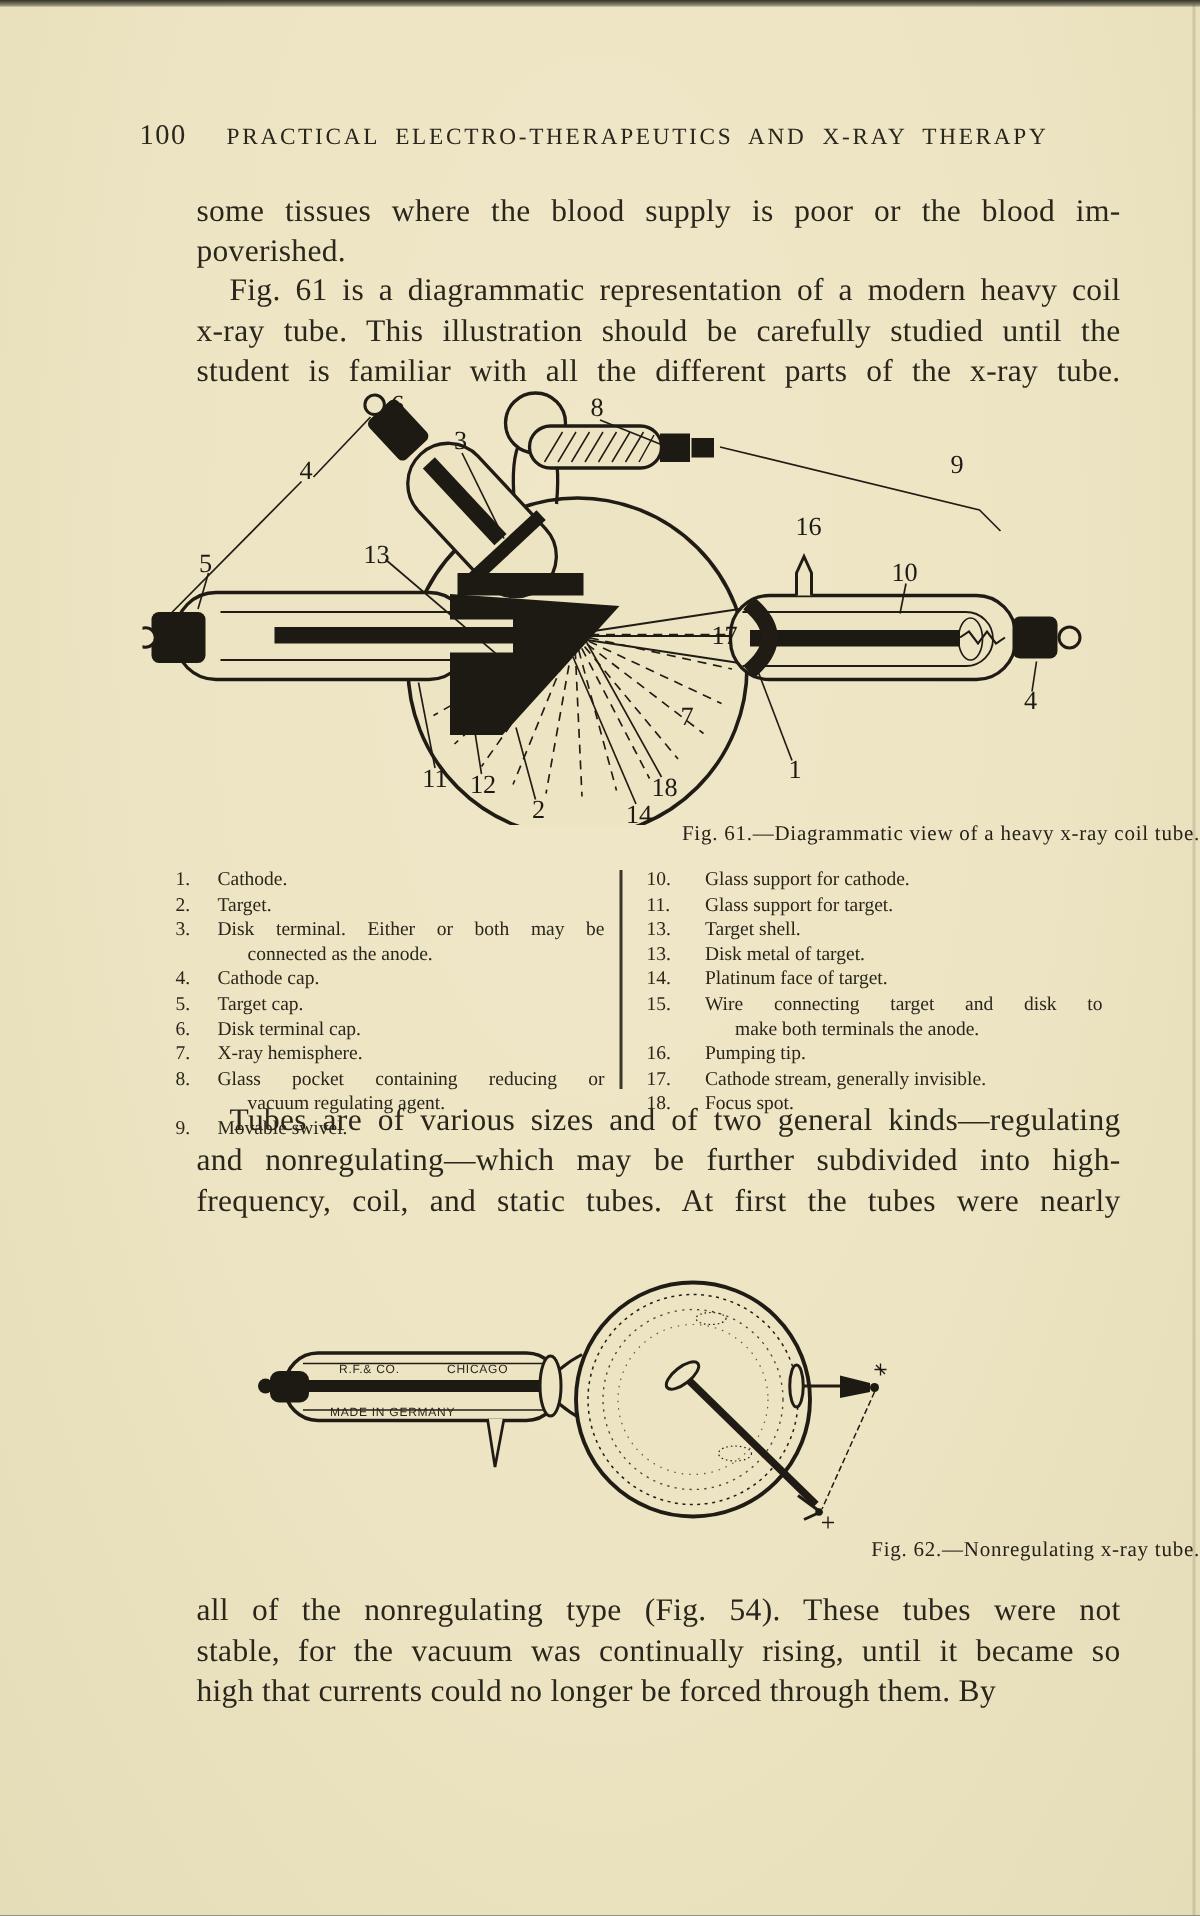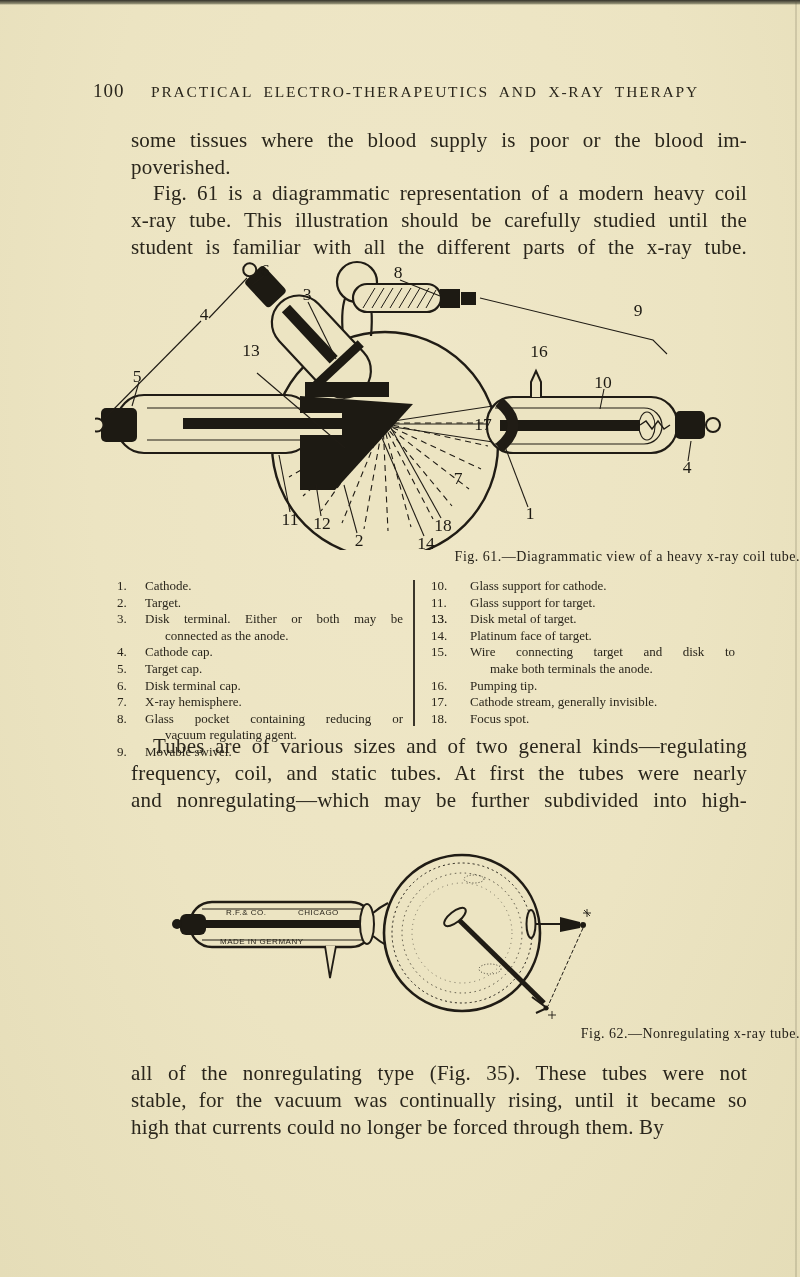--- a/index.html
+++ b/index.html
@@ -164,21 +164,21 @@
         <span class="callout" style="left: 212px; top: 36px;">3</span>
         <span class="callout" style="left: 592px; top: 209px;">4</span>
         <span class="callout" style="left: 42px; top: 118px;">5</span>
         <span class="callout" style="left: 170px; top: 12px;">6</span>
         <span class="callout" style="left: 363px; top: 220px;">7</span>
         <span class="callout" style="left: 303px; top: 14px;">8</span>
         <span class="callout" style="left: 543px; top: 52px;">9</span>
         <span class="callout" style="left: 508px; top: 124px;">10</span>
         <span class="callout" style="left: 195px; top: 261px;">11</span>
         <span class="callout" style="left: 227px; top: 265px;">12</span>
-        <span class="callout" style="left: 156px; top: 92px; text-align: center;">13</span>
+        <span class="callout" style="left: 156px; top: 112px; text-align: center;">13</span>
         <span class="callout" style="left: 331px; top: 285px;">14</span>
         <span class="callout" style="left: 109px; top: 56px;">4</span>
         <span class="callout" style="left: 444px; top: 93px;">16</span>
         <span class="callout" style="left: 388px; top: 166px;">17</span>
         <span class="callout" style="left: 348px; top: 267px;">18</span>
       </div>
   </div>
 
   <div class="caption" style="top:549px">Fig. 61.—Diagrammatic view of a heavy x-ray coil tube.</div>
 
@@ -249,20 +249,21 @@
         </div>
 
         <div class="leg-item">
           <span class="leg-num">11.</span>
           <span class="leg-text">Glass support for target.</span>
 
         </div>
 
         <div class="leg-item">
           <span class="leg-num">13.</span>
+          <span class="leg-text">Target shell.</span>
 
         </div>
 
         <div class="leg-item">
           <span class="leg-num">13.</span>
           <span class="leg-text">Disk metal of target.</span>
 
         </div>
 
         <div class="leg-item">
@@ -293,22 +294,22 @@
           <span class="leg-num">18.</span>
           <span class="leg-text">Focus spot.</span>
 
         </div>
       </div>
   </div>
 
   <div class="para indent" style="top:733px">
 
   <div class="tline">Tubes are of various sizes and of two general kinds—regulating</div>
+      <div class="tline">and nonregulating—which may be further subdivided into high-</div>
       <div class="tline">frequency, coil, and static tubes. At first the tubes were nearly</div>
-      <div class="tline">and nonregulating—which may be further subdivided into high-</div>
     </div>
 
   <div class="figwrap" style="left:140px;top:845px;width:560px;height:178px">
     <svg width="560" height="178" viewBox="0 0 560 178">
 
       <g>
         <rect class="glass" x="50" y="57" width="183" height="45" rx="22" stroke-width="2.4"></rect>
         <path class="ln" stroke-width="1" d="M62,64 H224 M62,95 H224"></path>
         <rect class="ink" x="48" y="75" width="174" height="8"></rect>
         <rect class="ink" x="40" y="69" width="26" height="21" rx="6"></rect>
@@ -348,17 +349,17 @@
         <path class="ln" d="M443,68 H451 M447,64 V72 M444,65 L450,71" stroke-width=".9"></path>
         <path class="ln" d="M408,170 H416 M412,166 V174" stroke-width=".9"></path>
       </g>
     </svg>
   </div>
 
   <div class="caption" style="top:1026px">Fig. 62.—Nonregulating x-ray tube.</div>
 
   <div class="para last-left" style="top:1060px">
 
-  <div class="tline">all of the nonregulating type (Fig. 35). These tubes were not</div>
+  <div class="tline">all of the nonregulating type (Fig. 54). These tubes were not</div>
       <div class="tline">stable, for the vacuum was continually rising, until it became so</div>
       <div class="tline">high that currents could no longer be forced through them. By</div>
     </div>
 </div>
 
 </body></html>

